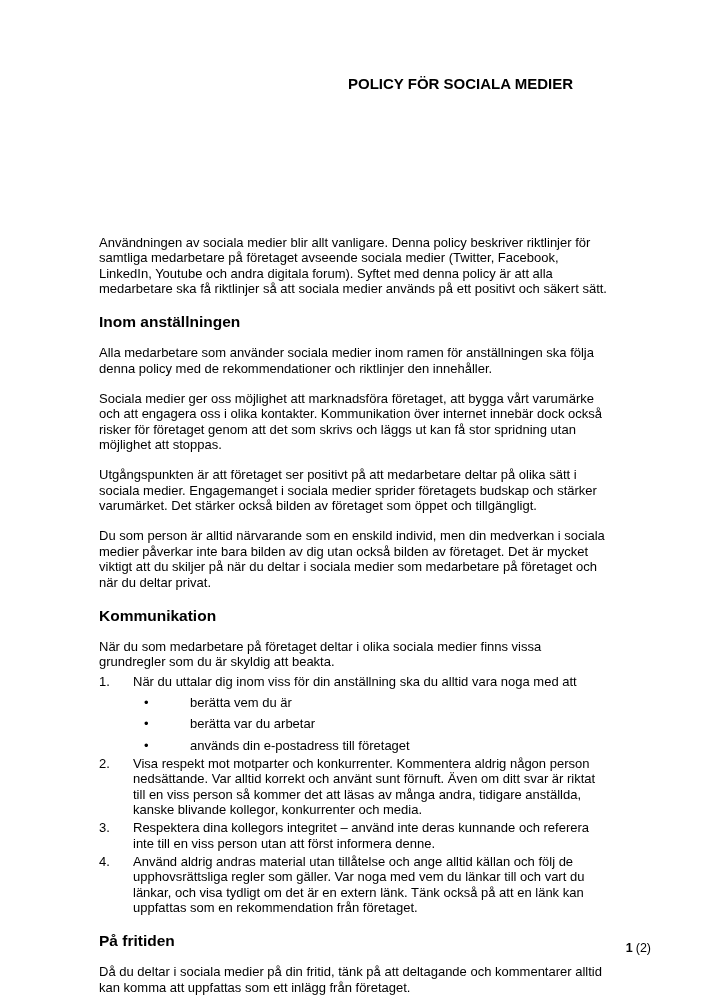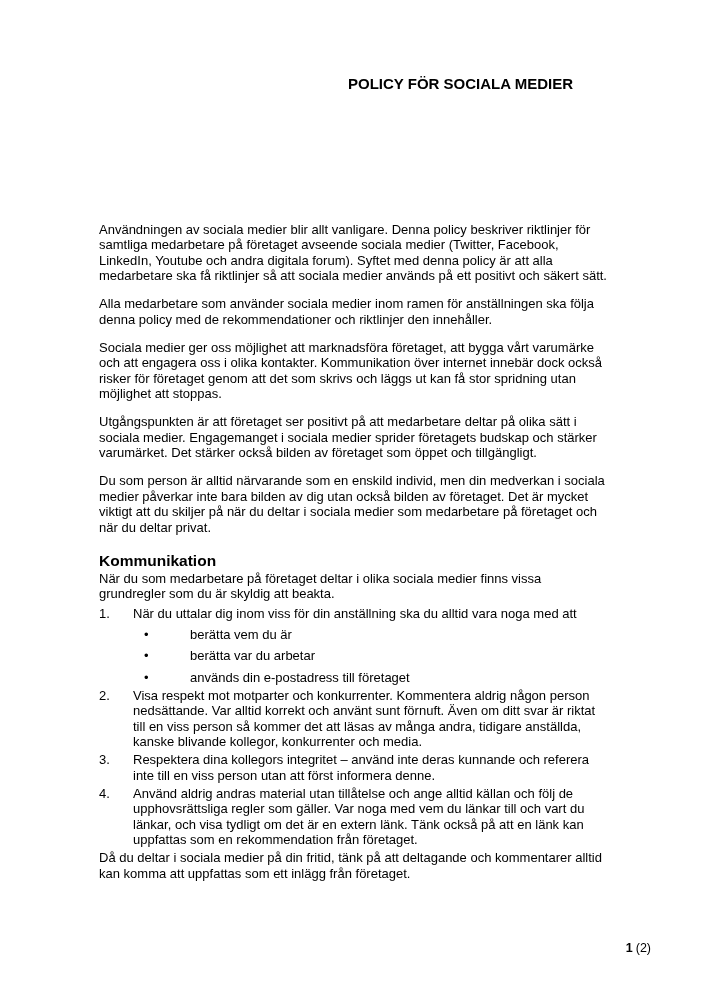--- a/index.html
+++ b/index.html
@@ -22,21 +22,21 @@
     white-space: nowrap;
   }
   .content {
     position: absolute;
     left: 99px;
     top: 220px;
     width: 508px;
     font-size: 13px;
     line-height: 15.35px;
   }
-  p.para { margin: 2px 0 13px 0; }
+  p.para { margin: 15px 0 13px 0; }
   p.para.tight { margin-bottom: 4px; }
   h2.sec {
     font-size: 15.5px;
     line-height: 16px;
     font-weight: bold;
     margin: 18px 0 2px 0;
   }
   .olist { margin: 0 0 0 0; }
   .li { margin: 0 0 3px 0; }
   .li-head { display: flex; }
@@ -59,20 +59,21 @@
 <body>
 
 <div class="page">
 
   <div class="doc-title">POLICY FÖR SOCIALA MEDIER</div>
 
   <div class="content">
 
     <p class="para">Användningen av sociala medier blir allt vanligare. Denna policy beskriver riktlinjer för samtliga medarbetare på företaget avseende sociala medier (Twitter, Facebook, LinkedIn, Youtube och andra digitala forum). Syftet med denna policy är att alla medarbetare ska få riktlinjer så att sociala medier används på ett positivt och säkert sätt.</p>
 
+    <h2 class="sec">Inom anställningen</h2>
     <p class="para">Alla medarbetare som använder sociala medier inom ramen för anställningen ska följa denna policy med de rekommendationer och riktlinjer den innehåller.</p>
     <p class="para">Sociala medier ger oss möjlighet att marknadsföra företaget, att bygga vårt varumärke och att engagera oss i olika kontakter. Kommunikation över internet innebär dock också risker för företaget genom att det som skrivs och läggs ut kan få stor spridning utan möjlighet att stoppas.</p>
     <p class="para">Utgångspunkten är att företaget ser positivt på att medarbetare deltar på olika sätt i sociala medier. Engagemanget i sociala medier sprider företagets budskap och stärker varumärket. Det stärker också bilden av företaget som öppet och tillgängligt.</p>
     <p class="para">Du som person är alltid närvarande som en enskild individ, men din medverkan i sociala medier påverkar inte bara bilden av dig utan också bilden av företaget. Det är mycket viktigt att du skiljer på när du deltar i sociala medier som medarbetare på företaget och när du deltar privat.</p>
 
     <h2 class="sec">Kommunikation</h2>
     <p class="para tight">När du som medarbetare på företaget deltar i olika sociala medier finns vissa grundregler som du är skyldig att beakta.</p>
 
     <div class="olist">
 
@@ -111,20 +112,21 @@
 
       <div class="li">
         <div class="li-head">
           <span class="num">4.</span>
           <span class="txt">Använd aldrig andras material utan tillåtelse och ange alltid källan och följ de upphovsrättsliga regler som gäller. Var noga med vem du länkar till och vart du länkar, och visa tydligt om det är en extern länk. Tänk också på att en länk kan uppfattas som en rekommendation från företaget.</span>
         </div>
       </div>
 
     </div>
 
+    <h2 class="sec">På fritiden</h2>
     <p class="para">Då du deltar i sociala medier på din fritid, tänk på att deltagande och kommentarer alltid kan komma att uppfattas som ett inlägg från företaget.</p>
 
   </div>
 
   <div class="footer">
     <span class="pn-bold">1</span><span>(2)</span>
   </div>
 
 </div>
 

